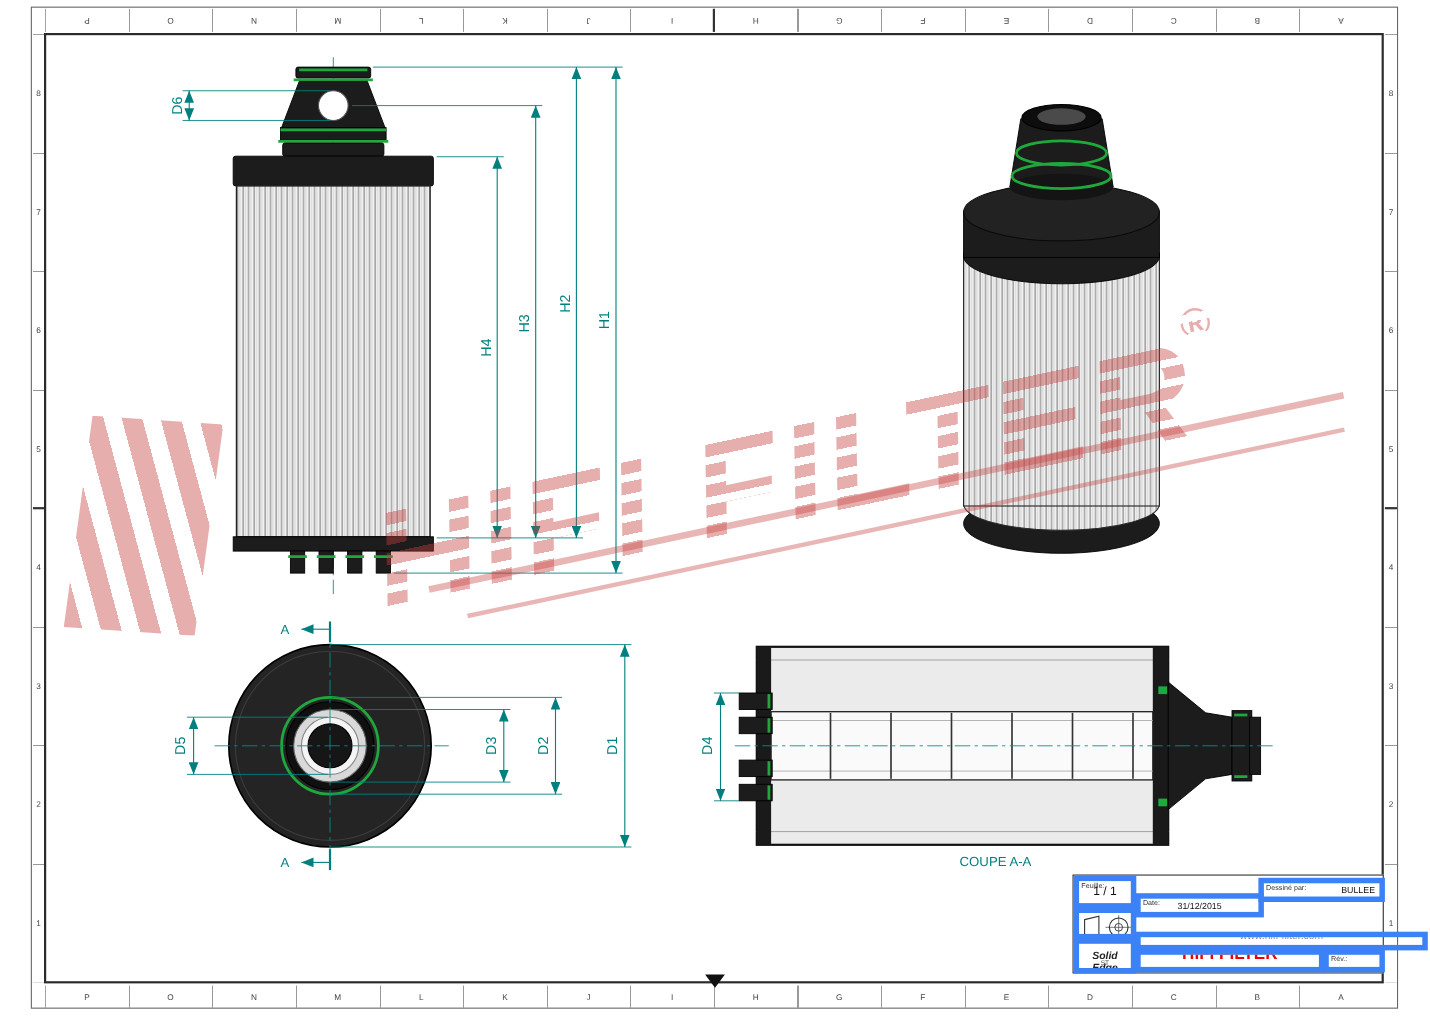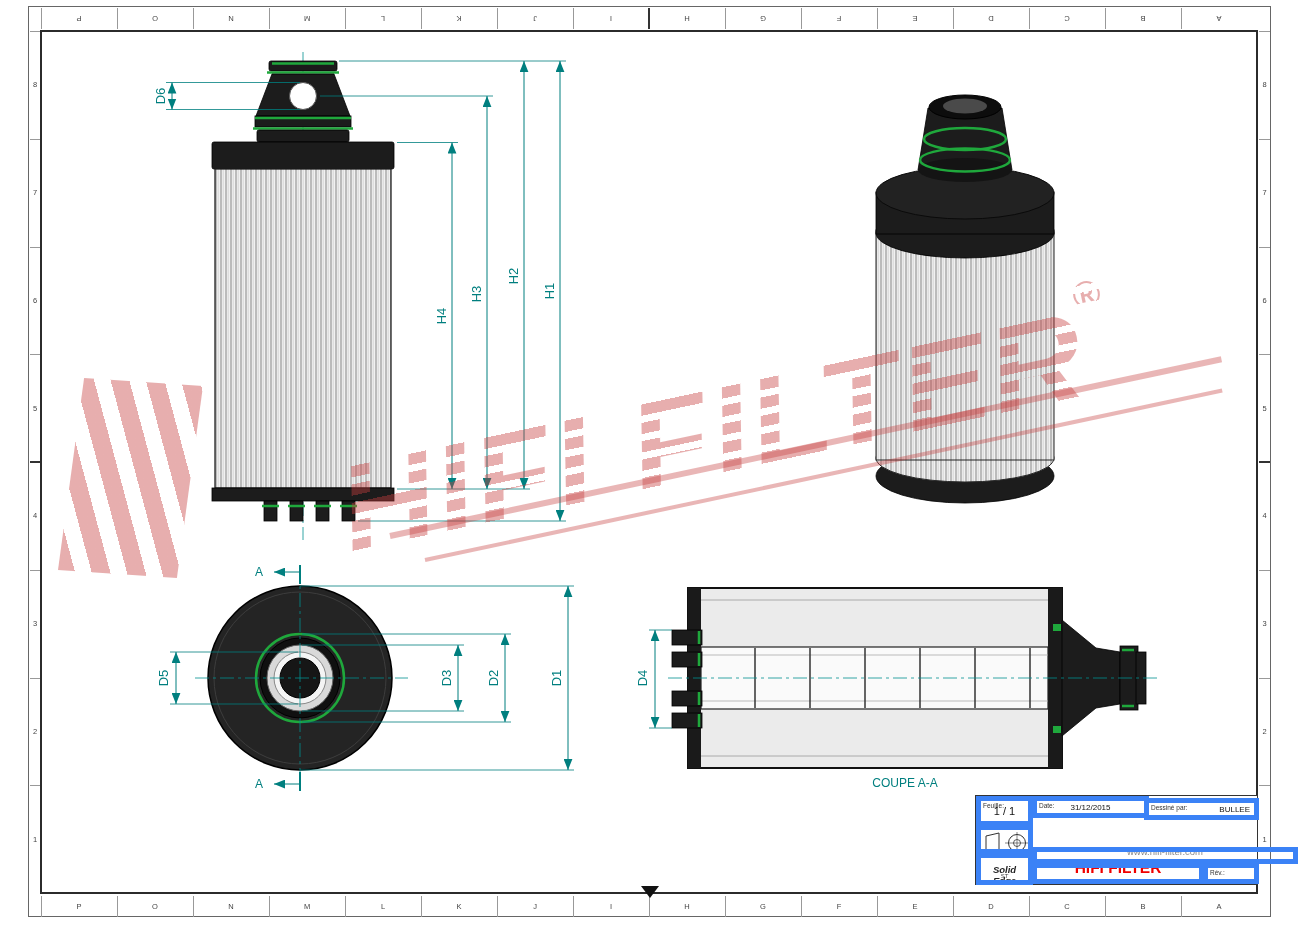--- a/index.html
+++ b/index.html
@@ -318,21 +318,21 @@
       <circle cx="36" cy="13" r="3.5" fill="none" stroke="#333" stroke-width="0.8"></circle>
       <line x1="24" y1="13" x2="48" y2="13" stroke="#333" stroke-width="0.6"></line>
       <line x1="36" y1="2" x2="36" y2="24" stroke="#333" stroke-width="0.6"></line>
     </svg>
   </div>
   <div class="tb-cell" style="left:0;top:57px;width:57px;height:32px;">
     <span id="tb-cad-name">Solid Edge</span>
     <span id="tb-cad-ed">ST</span>
   </div>
 
-  <div class="tb-cell" style="left:56px;top:0;width:117px;height:22px;">
+  <div class="tb-cell" style="left:56px;top:16px;width:117px;height:22px;">
     <span class="tb-lbl">Date:</span>
     <span class="tb-val" style="font-size:8px;">31/12/2015</span>
   </div>
   <div class="tb-cell" style="left:168px;top:2px;width:115px;height:22px;">
     <span class="tb-lbl">Dessiné par:</span>
     <span class="tb-val" style="font-size:8px;text-align:right;padding-right:4px;">BULLEE</span>
   </div>
 
 
   <div class="tb-cell" style="left:56px;top:51px;width:266px;height:17px;">

